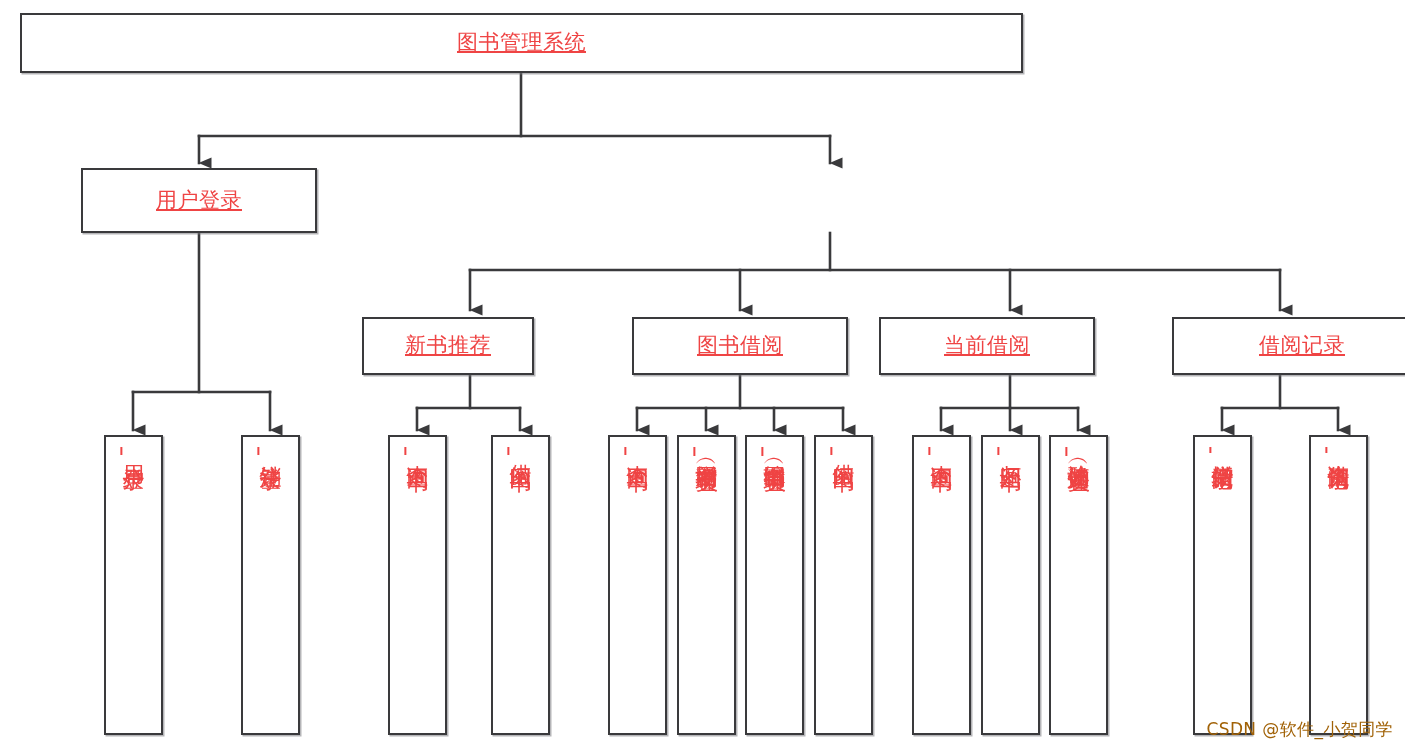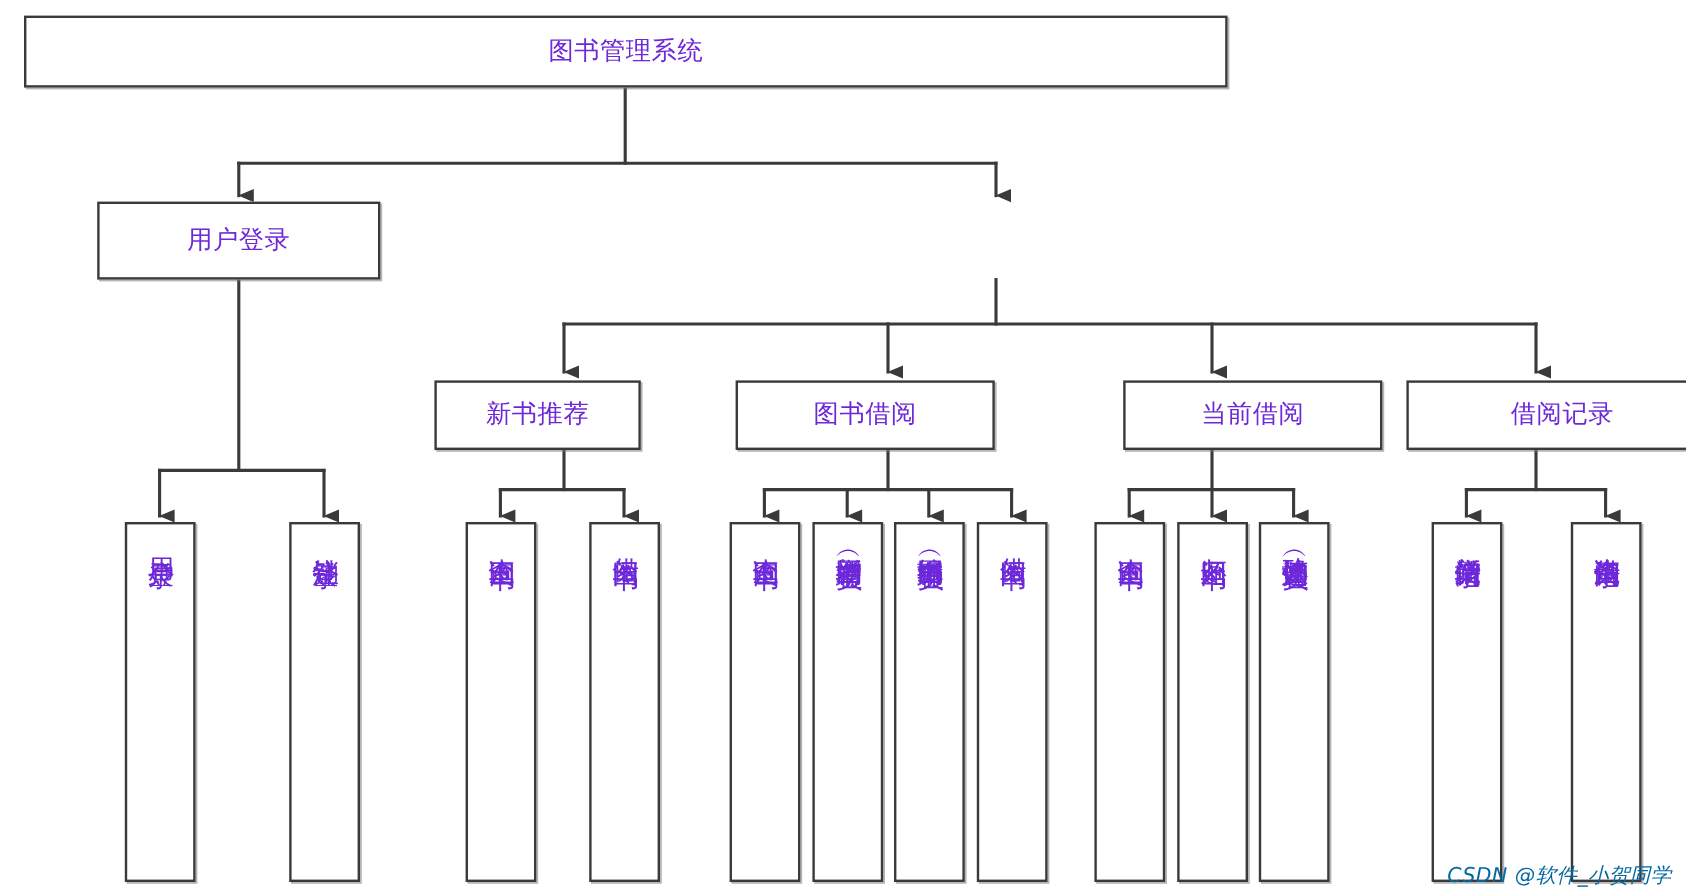--- a/index.html
+++ b/index.html
@@ -30,21 +30,22 @@
     align-items:center;
     justify-content:center;
     color:#1b1b1d;
     z-index:2;
   }
   .node .lbl{
     font-size:21px;
     line-height:1.22;
     letter-spacing:0.5px;
     white-space:pre;
-    color:#6d28d9;
+    color:#ef4444;
+    text-decoration:underline;
   }
   
   .node.h .lbl{
     writing-mode:horizontal-tb;
     text-align:center;
   }
   
   .node.v{
     align-items:flex-start;
     justify-content:center;
@@ -61,25 +62,24 @@
   }
   
   .node.v.tall .lbl{
     max-height:292px;
     letter-spacing:1px;
   }
   #watermark{
     position:absolute;
     right:12px;bottom:6px;
     font-size:17px;
-    color:#0369a1;
+    color:#a16207;
     letter-spacing:0.4px;
     z-index:5;
     white-space:nowrap;
-    font-style:italic;
   }
 </style>
 </head>
 <body>
 
 <div id="canvas">
 
   <svg id="wires" viewBox="0 0 1405 747" xmlns="http://www.w3.org/2000/svg">
     <defs>
       <marker id="arrow" viewBox="0 0 12 14" refX="6" refY="13" markerWidth="12" markerHeight="14" orient="auto-start-reverse" markerUnits="userSpaceOnUse">
@@ -138,25 +138,25 @@
 
   <div class="node h" style="left:81px;top:168px;width:236px;height:65px;">
     <span class="lbl">用户登录</span>
   </div>
 
 
   <div class="node h" style="left:362px;top:317px;width:172px;height:58px;">
     <span class="lbl">新书推荐</span>
   </div>
 
-  <div class="node h" style="left:613px;top:317px;width:216px;height:58px;">
+  <div class="node h" style="left:632px;top:317px;width:216px;height:58px;">
     <span class="lbl">图书借阅</span>
   </div>
 
-  <div class="node h" style="left:936px;top:317px;width:216px;height:58px;">
+  <div class="node h" style="left:879px;top:317px;width:216px;height:58px;">
     <span class="lbl">当前借阅</span>
   </div>
 
   <div class="node h" style="left:1172px;top:317px;width:260px;height:58px;">
     <span class="lbl">借阅记录</span>
   </div>
 
   <div class="node v" style="left:104px;top:435px;width:59px;height:300px;">
     <span class="lbl">用户登录</span>
   </div>

